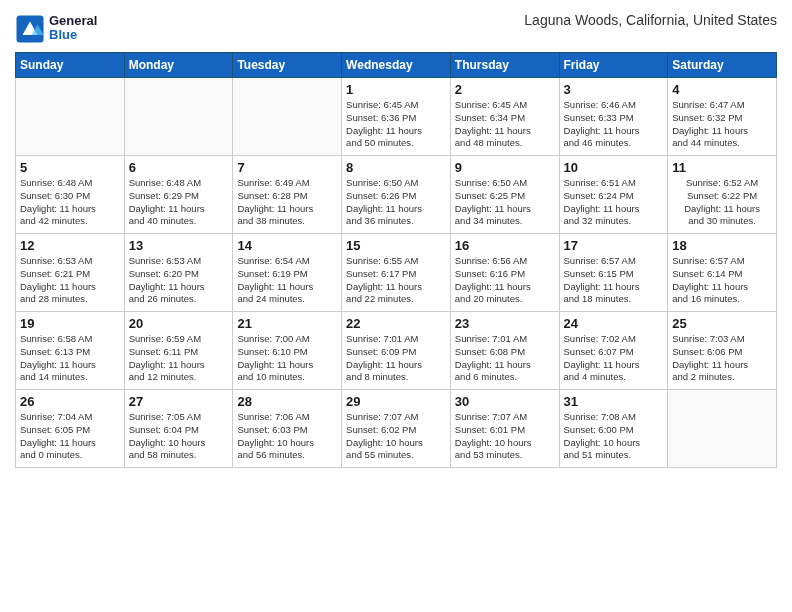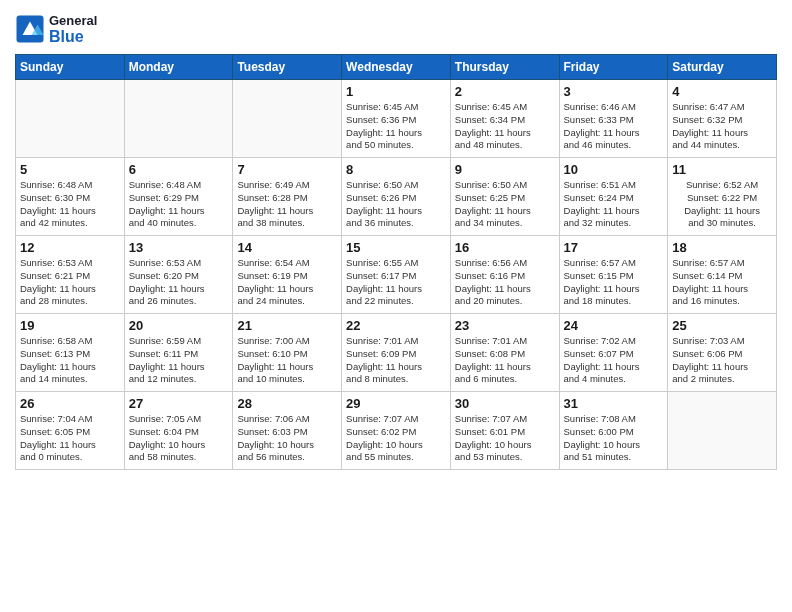--- a/index.html
+++ b/index.html
@@ -27,21 +27,21 @@
     }
     .logo-text {
       display: flex;
       flex-direction: column;
       font-size: 13px;
       font-weight: bold;
       color: #1a1a2e;
       line-height: 1.1;
     }
     .logo-text .general { font-size: 13px; }
-    .logo-text .blue { color: #1565c0; font-size: 16px; }
+    .logo-text .blue { color: #1565c0; font-size: 13px; }
     .logo-icon {
       width: 30px;
       height: 30px;
       margin-right: 4px;
     }
     .title-block {
       text-align: right;
     }
     .month-title {
       font-size: 32px;
@@ -99,20 +99,21 @@
         <rect x="2" y="2" width="36" height="36" rx="4" fill="#1565c0"></rect>
         <polygon points="10,28 20,10 30,28" fill="white"></polygon>
         <polygon points="22,28 30,14 38,28" fill="#4fc3f7" opacity="0.7"></polygon>
       </svg>
       <div class="logo-text">
         <span class="general">General</span>
         <span class="blue">Blue</span>
       </div>
     </div>
     <div class="title-block">
+      <div class="location">Laguna Woods, California, United States</div>
     </div>
   </div>
 
   <table class="calendar">
     <thead>
       <tr>
       <th>Sunday</th>
           <th>Monday</th>
           <th>Tuesday</th>
           <th>Wednesday</th>

